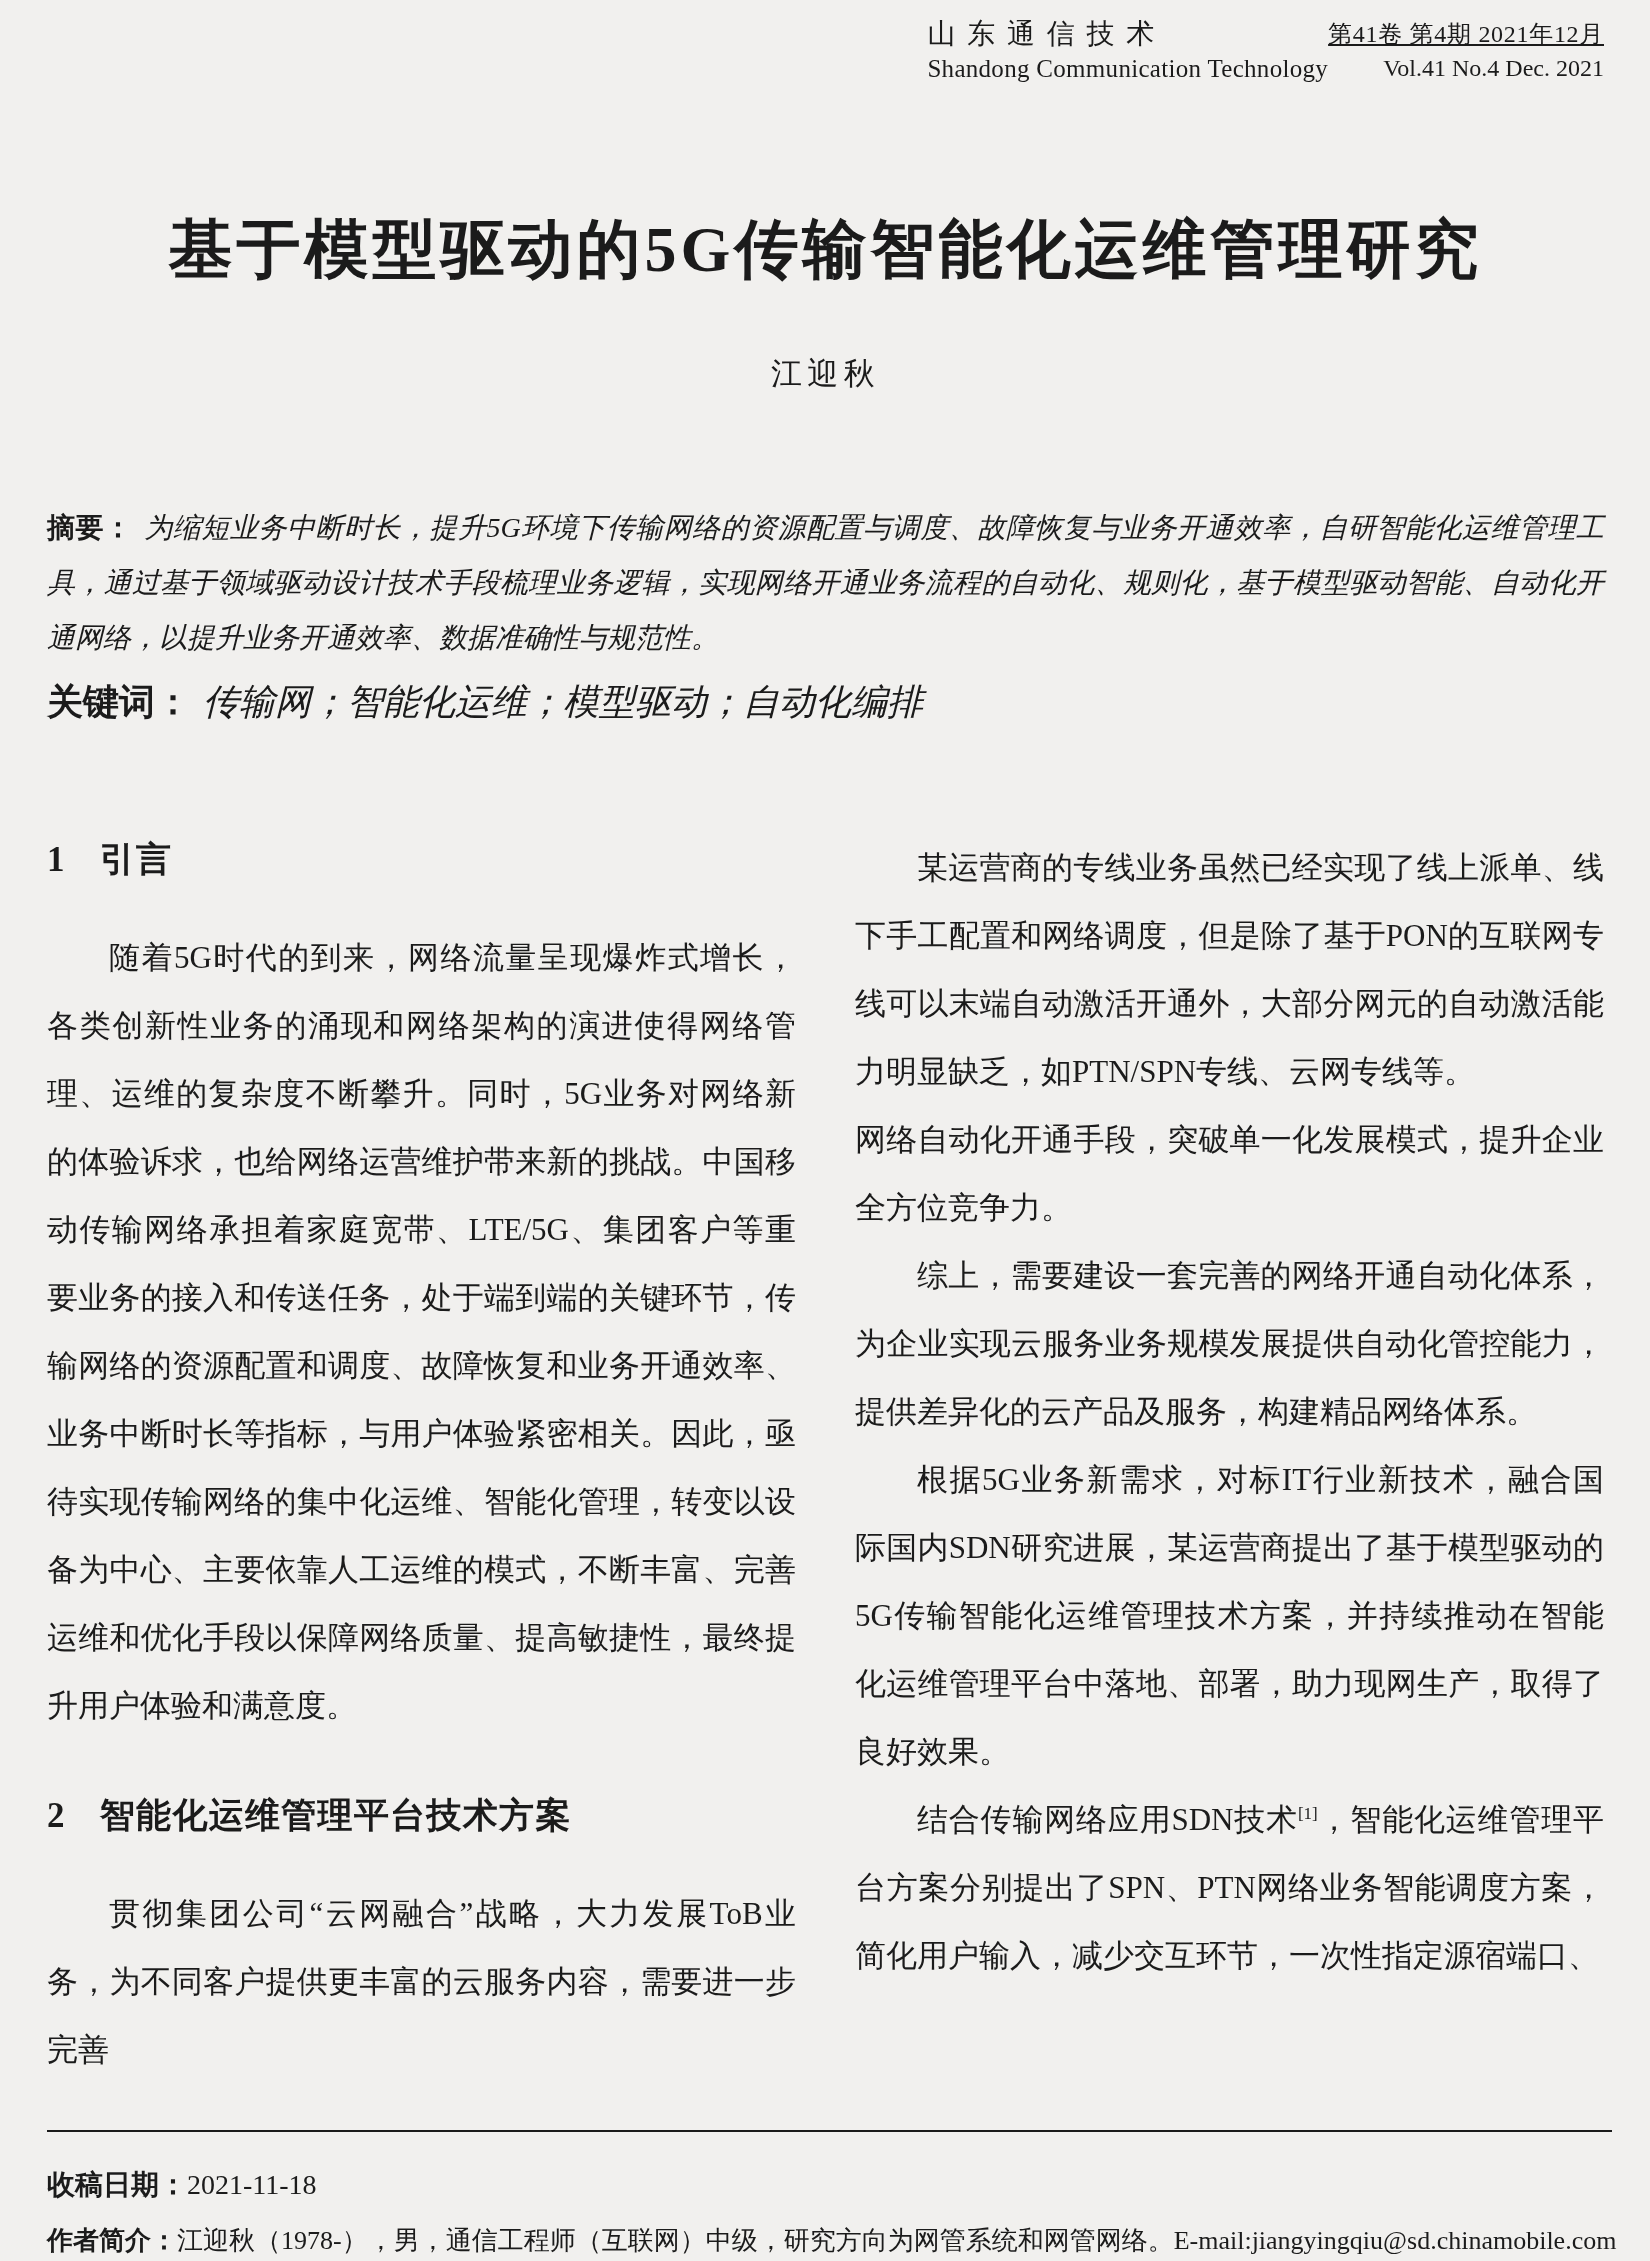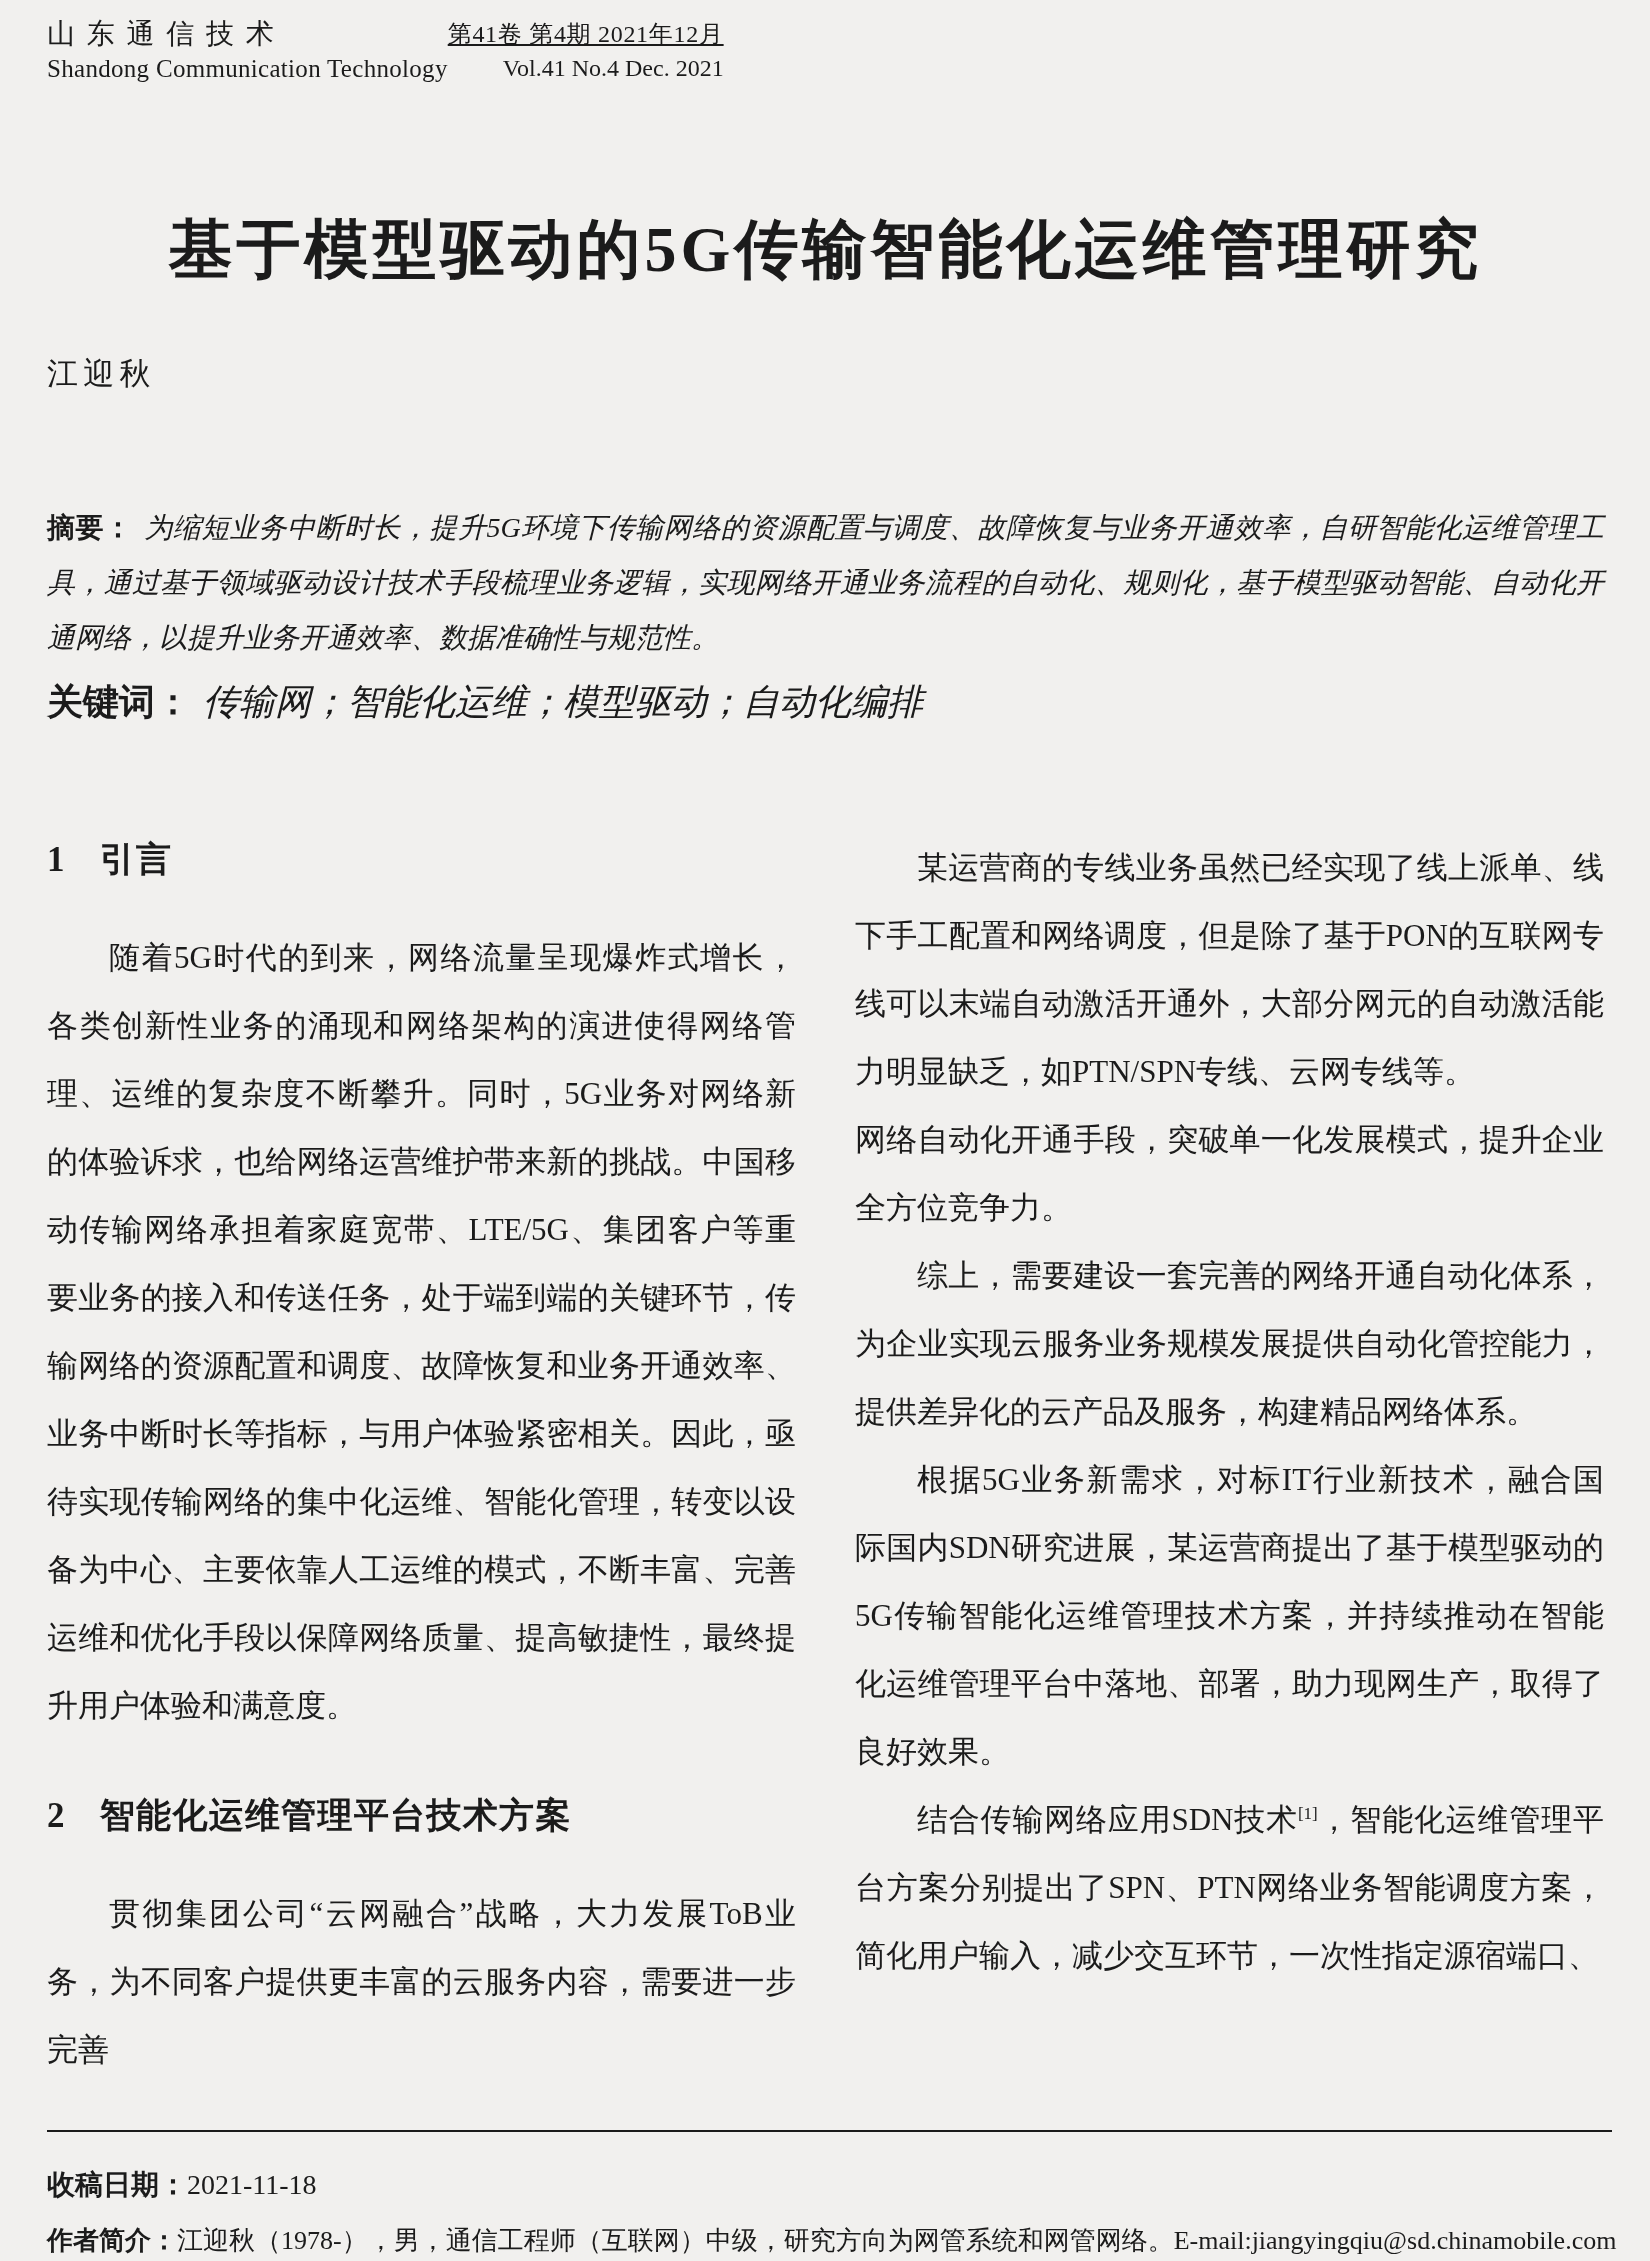--- a/index.html
+++ b/index.html
@@ -11,21 +11,21 @@
     position:relative;
     width:1651px; height:2261px;
     background:#f1f0ee;
     color:#1b1b1b;
     overflow:hidden;
   }
   .page { padding:16px 47px 0 47px; }
 
   
   .running-head {
-    display:flex; justify-content:flex-start; align-items:flex-start;
+    display:flex; justify-content:flex-end; align-items:flex-start;
   }
   .rh-left .rh-cn {
     font-size:28px; letter-spacing:0.42em; line-height:36px;
   }
   .rh-left .rh-en {
     font-size:25px; line-height:33px; letter-spacing:0.3px;
   }
   .rh-right { text-align:right; }
   .rh-right .rh-issue-cn { font-size:24px; line-height:36px; letter-spacing:0.7px;text-decoration:underline; }
   .rh-right .rh-issue-en { font-size:24px; line-height:33px; }
@@ -34,20 +34,21 @@
   .article-title {
     margin-top:125px;
     text-align:center;
     font-size:64px;
     font-weight:bold;
     letter-spacing:4px;
     line-height:79px;
   }
   .article-author {
     margin-top:64px;
+    text-align:center;
     font-size:31px;
     letter-spacing:5.3px;
   }
   .article-affiliation {
     margin-top:20px;
     text-align:center;
     font-size:28px;
   }
 
   

